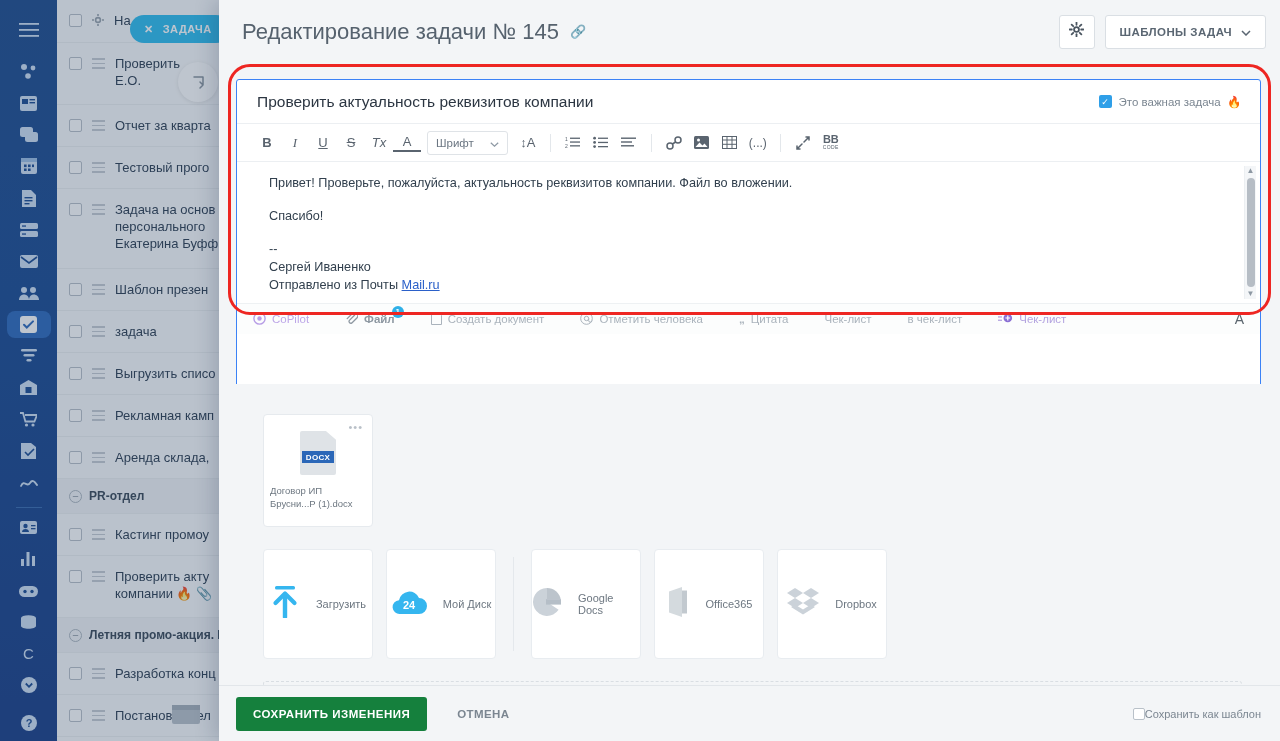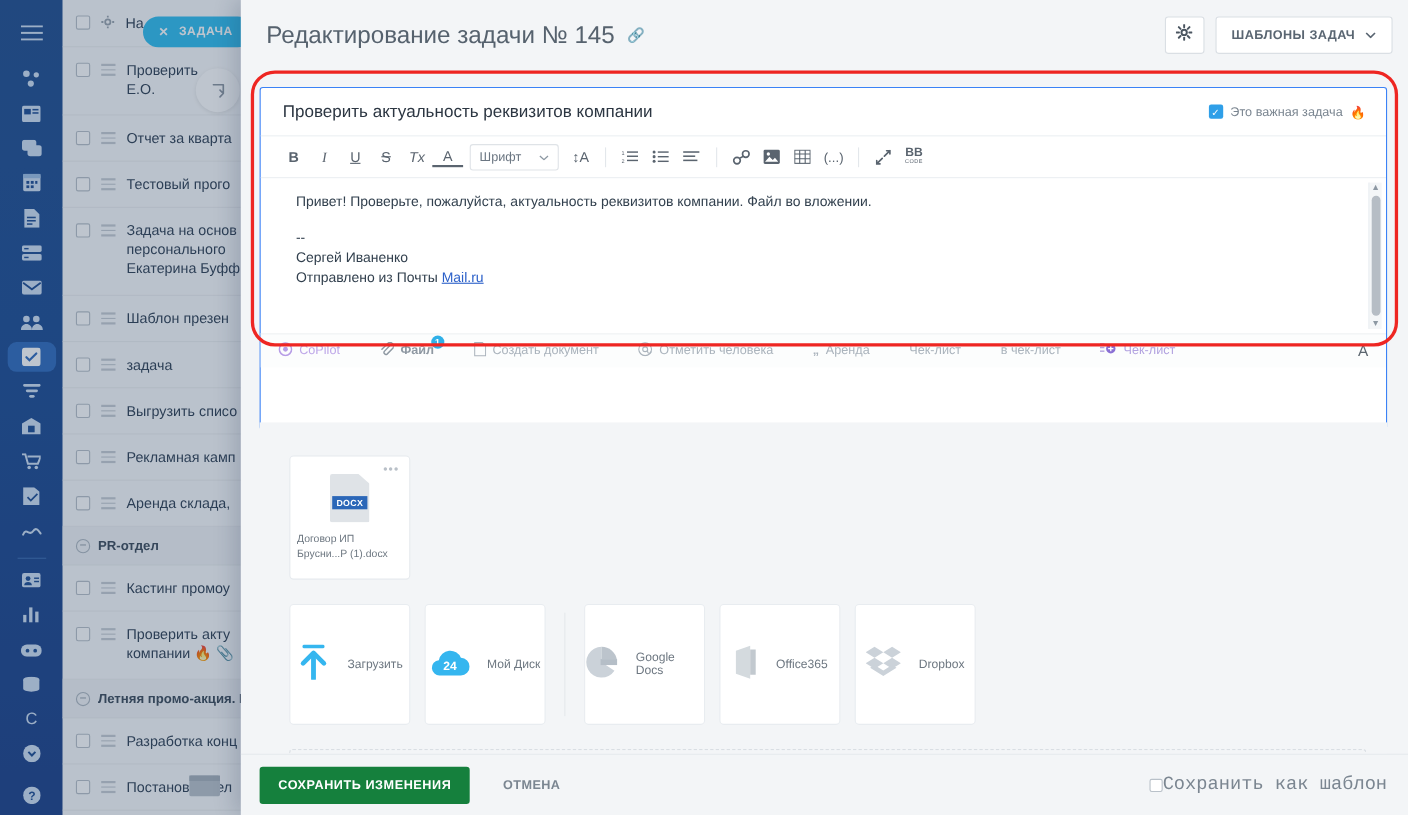--- a/index.html
+++ b/index.html
@@ -202,21 +202,21 @@
   .modal-foot {
     height: 56px; flex: 0 0 auto; background: #f3f5f7; border-top: 1px solid #e2e6ea;
     display: flex; align-items: center; padding: 0 19px 0 17px;
   }
   .btn-save {
     height: 34px; background: #15803d; border-radius: 3px; color: #ffffff;
     font-size: 11.5px; font-weight: bold; letter-spacing: .5px;
     display: flex; align-items: center; padding: 0 17px;
   }
   .btn-cancel { margin-left: 30px; font-size: 11.5px; font-weight: bold; color: #7b8691; letter-spacing: .4px; }
-  .foot-right { margin-left: auto; display: flex; align-items: center; font-size: 17px; color: #7b8691; font-family: Liberation Mono, monospace; }
+  .foot-right { margin-left: auto; display: flex; align-items: center; font-size: 11px; color: #7b8691; }
   .cb-plain { width: 12px; height: 12px; border: 1px solid #b9c1c9; border-radius: 2px; background: #fff; }
 
   
   .red-ring {
     position: absolute; left: 228px; top: 64px; width: 1043px; height: 251px;
     border: 3px solid #ee2622; border-radius: 22px; z-index: 30; pointer-events: none;
   }
 </style>
 </head>
 <body>
@@ -714,20 +714,21 @@
               </svg>
           </div>
           <div class="tb-btn" style="flex-direction:column;line-height:8px;">
             <span style="font-weight:bold;font-size:11px;">BB</span>
             <span style="font-size:5px;letter-spacing:.4px;">CODE</span>
           </div>
         </div>
 
         <div class="editor-area">
           <p>Привет! Проверьте, пожалуйста, актуальность реквизитов компании. Файл во вложении.</p>
+          <p>Спасибо!</p>
           <p class="tight">--</p>
           <p class="tight">Сергей Иваненко</p>
           <p class="tight"><span>Отправлено из Почты </span><a href="#">Mail.ru</a></p>
           <div class="ed-scroll">
             <div class="ed-arrow">▲</div>
             <div class="ed-thumb"></div>
             <div class="ed-arrow">▼</div>
           </div>
         </div>
 
@@ -763,21 +764,21 @@
               <svg width="13" height="13" viewBox="0 0 13 13">
                   <circle cx="6.5" cy="6.5" r="5.8" fill="none" stroke="#aab3bc"></circle>
                   <circle cx="6.5" cy="6.5" r="2.2" fill="none" stroke="#aab3bc"></circle>
                   <path d="M8.7 6.5v2.1a1.6 1.6 0 003.2 0" fill="none" stroke="#aab3bc"></path>
                 </svg>
             </span>
             <span>Отметить человека</span>
           </div>
           <div class="ab-item">
             <span style="font-weight:bold;">„</span>
-            <span>Аренда</span>
+            <span>Цитата</span>
           </div>
           <div class="ab-item">
             <span>Чек-лист</span>
           </div>
           <div class="ab-item">
             <span>в чек-лист</span>
           </div>
           <div class="ab-item checklist-accent">
             <span>
               <svg width="15" height="13" viewBox="0 0 15 13">

